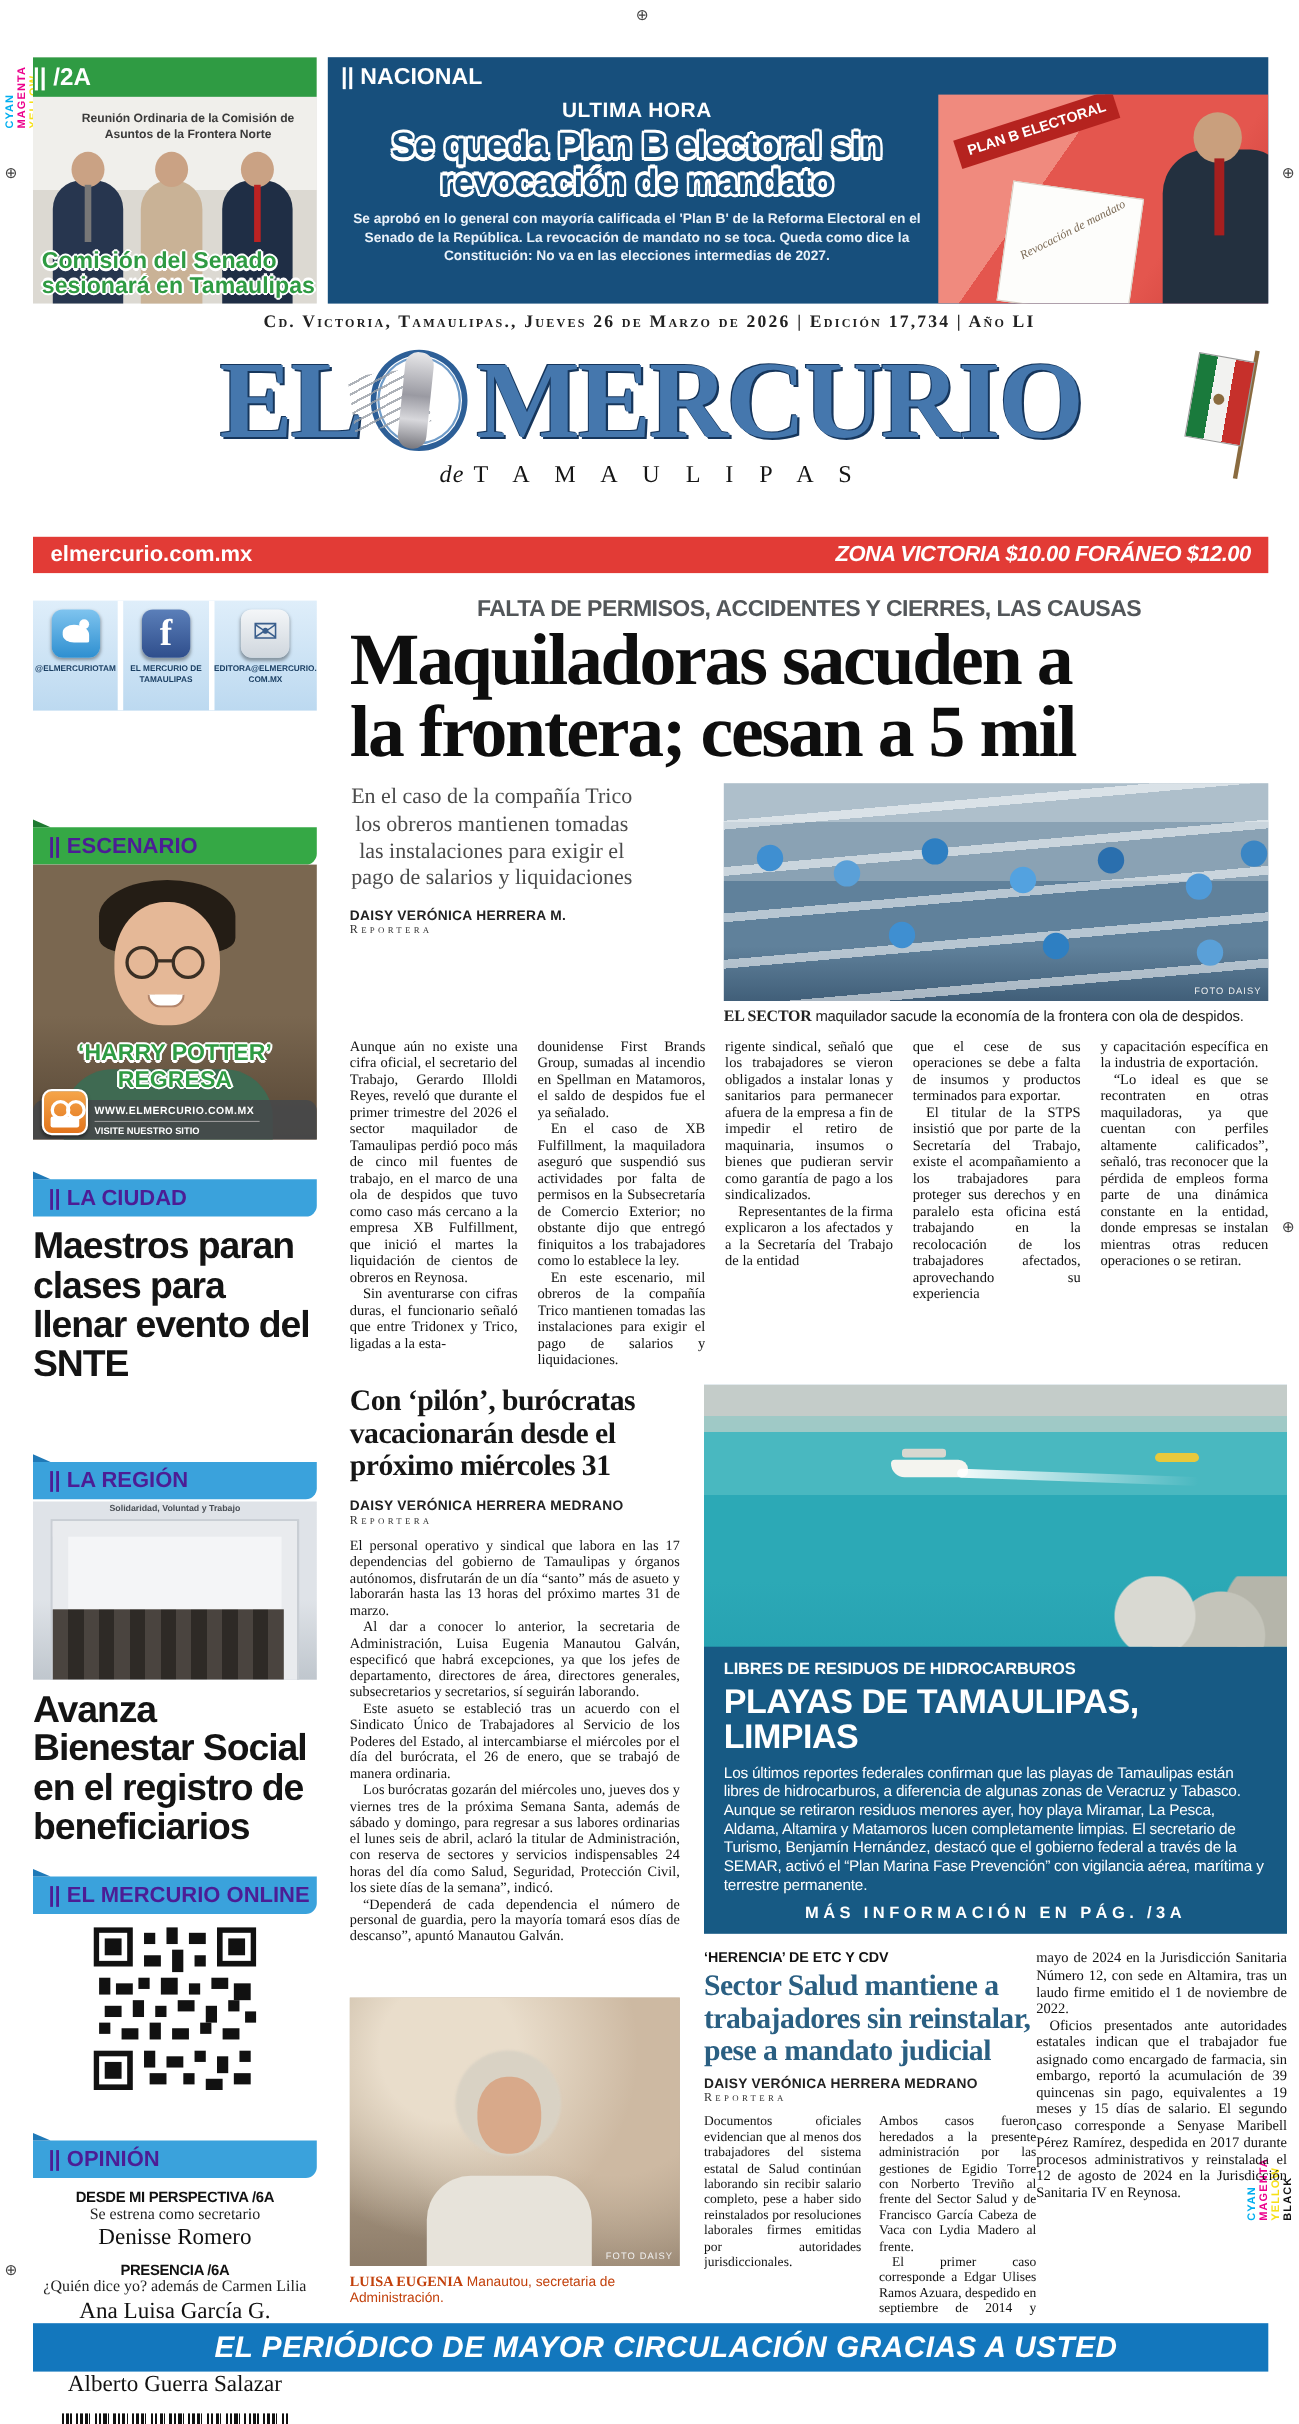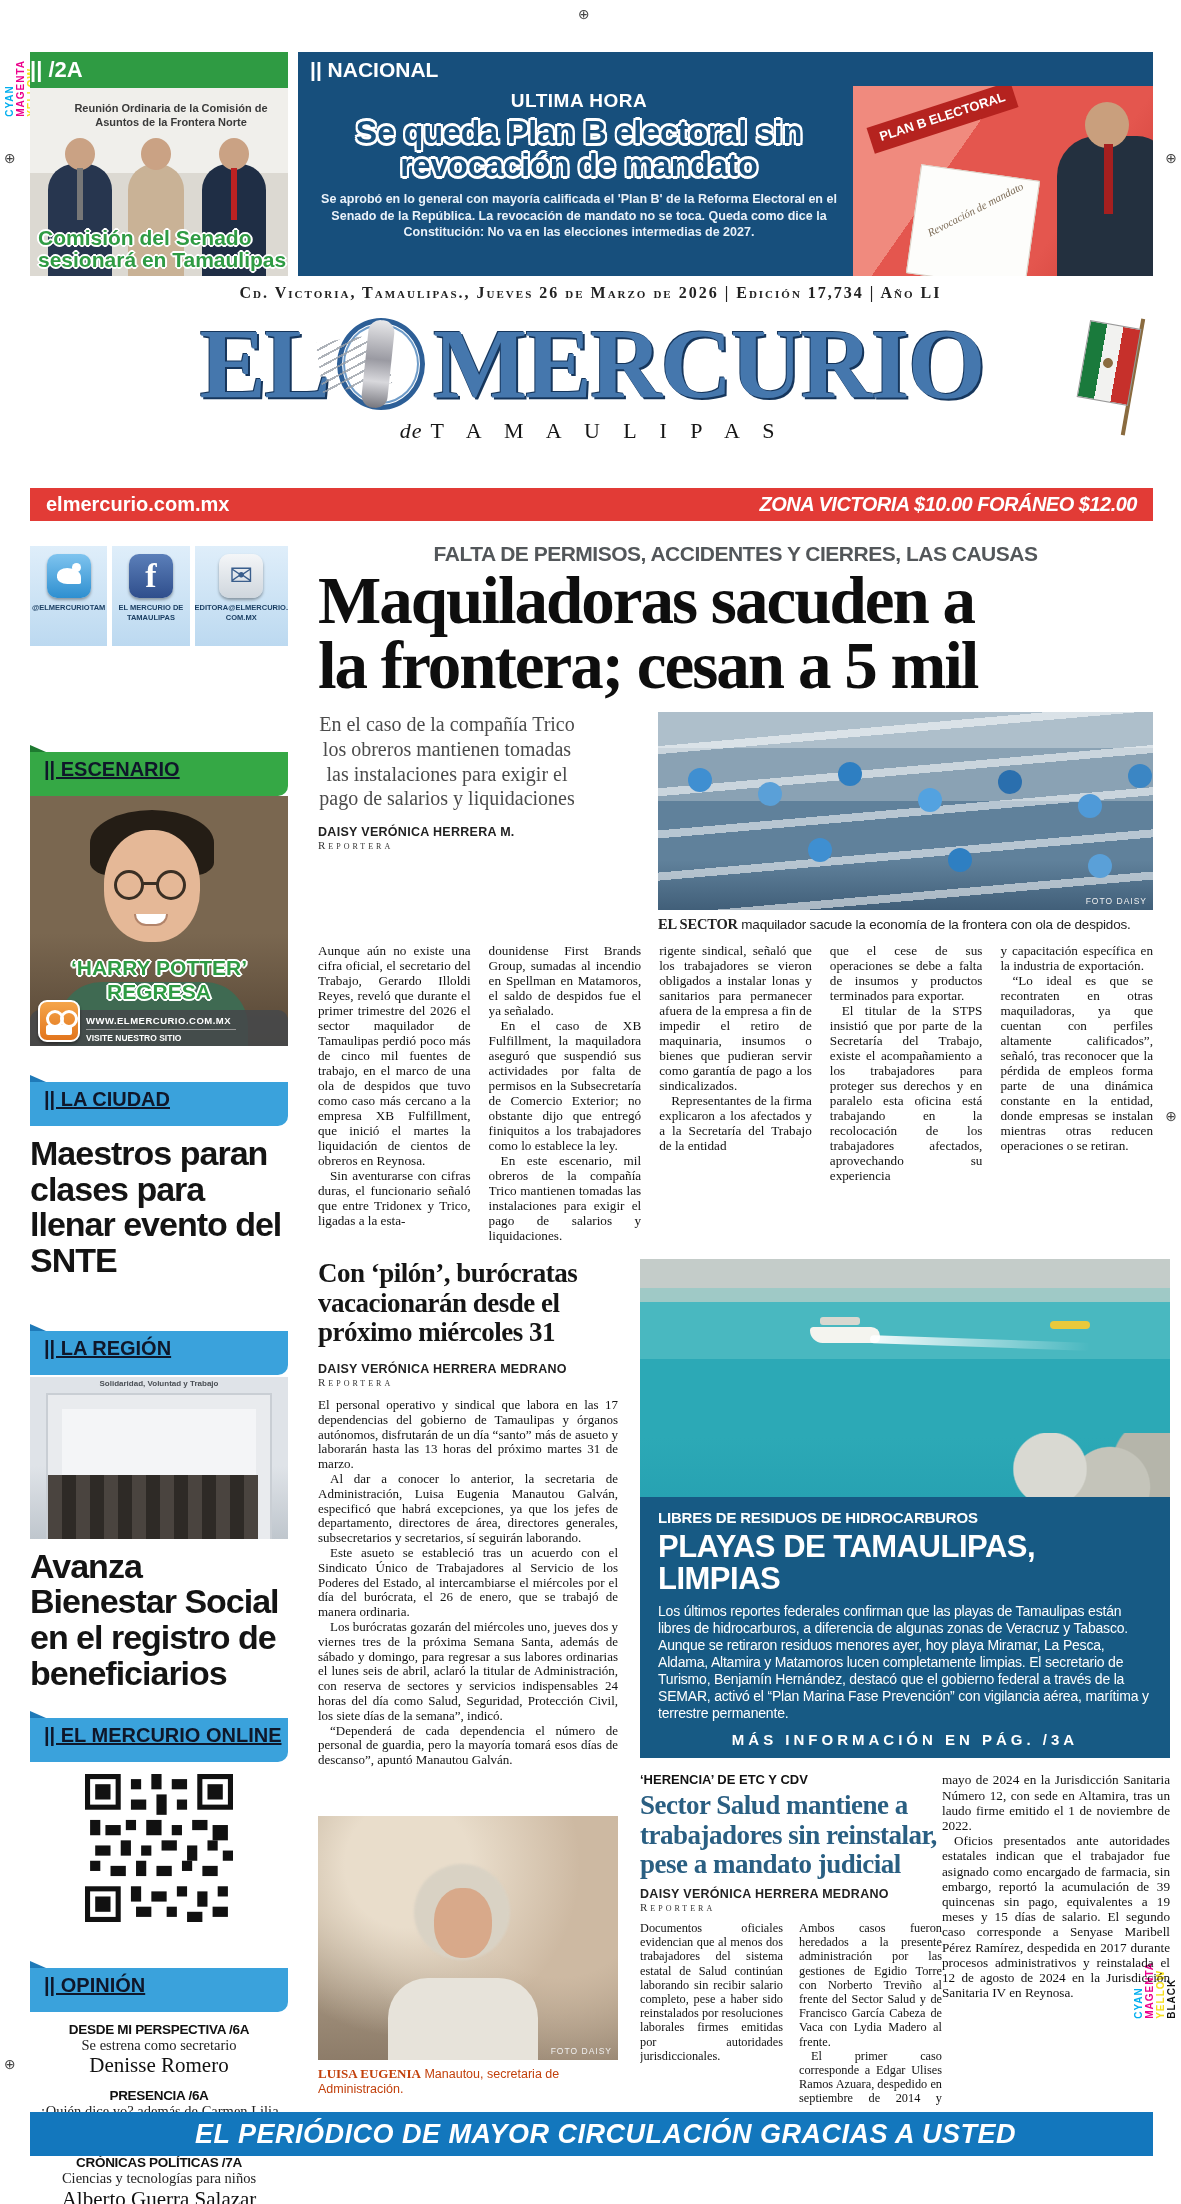--- a/index.html
+++ b/index.html
@@ -68,22 +68,22 @@
   .flag .cloth { position:absolute; top:6px; left:-8px; width:52px; height:78px; transform:rotate(10deg);
                  background:linear-gradient(90deg,#1a7a3c 0 33%,#f2f2f0 33% 66%,#c6302b 66% 100%); border:1px solid #999; }
   .flag .eagle { position:absolute; top:40px; left:12px; width:10px; height:10px; border-radius:50%; background:#8a6b3f; transform:rotate(10deg); }
 
   .price-bar { position:absolute; top:488px; left:30px; right:28px; height:33px; background:#e23b36; color:#fff;
                display:flex; justify-content:space-between; align-items:center; padding:0 16px;
                font:bold 20px "Liberation Sans", sans-serif; }
   .price-right { font-style:italic; letter-spacing:-.5px; }
 
   
-  .sec-banner { position:relative; height:44px; background:#3aa2dc; color:#0f172a; border-radius:0 0 10px 0;
-                font:bold 20px "Liberation Sans", sans-serif; line-height:34px; padding-left:14px;text-decoration:underline; }
+  .sec-banner { position:relative; height:34px; background:#3aa2dc; color:#4c1d95; border-radius:0 0 10px 0;
+                font:bold 20px "Liberation Sans", sans-serif; line-height:34px; padding-left:14px; }
   .sec-banner::before { content:""; position:absolute; top:-7px; left:0; border-left:16px solid #1f7ab8;
                         border-top:7px solid transparent; }
   .sec-banner.green { background:#35a845; }
   .sec-banner.green::before { border-left-color:#1e7a30; }
 
   
   .sidebar { position:absolute; top:546px; left:30px; width:258px; }
   .social { height:100px; background:linear-gradient(180deg,#dfeefa,#bcd9f0); display:flex; position:relative; overflow:hidden; }
   .social-cell { flex:1; position:relative; text-align:center; padding-top:8px; }
   .social-cell + .social-cell { border-left:5px solid #fff; transform:skewX(0); }
@@ -115,21 +115,21 @@
   .sitebar .l1 { font:bold 9.5px "Liberation Sans", sans-serif; padding-top:5px; letter-spacing:.5px; }
   .sitebar .l2 { font:bold 8.5px "Liberation Sans", sans-serif; border-top:1px solid #999; margin-top:3px; padding-top:3px; width:150px; }
   .camicon { position:absolute; left:8px; bottom:4px; width:42px; height:42px; border-radius:9px;
              background:linear-gradient(180deg,#f5a54a,#e2751d); border:2px solid #fff; box-shadow:0 2px 3px rgba(0,0,0,.4); }
   .camicon::before { content:""; position:absolute; top:8px; left:6px; width:12px; height:12px; border:3px solid #fff; border-radius:50%; }
   .camicon::after { content:""; position:absolute; top:8px; left:20px; width:12px; height:12px; border:3px solid #fff; border-radius:50%; }
   .camicon .cbody { position:absolute; bottom:5px; left:6px; width:26px; height:10px; background:#fff; border-radius:2px; }
 
   .side-head2 { font:bold 34px "Liberation Sans", sans-serif; letter-spacing:-1px; line-height:1.05; color:#141414; margin-top:10px; }
   .ciudad { margin-top:36px; }
-  .region { margin-top:52px; }
+  .region { margin-top:70px; }
   .region-photo { position:relative; height:162px; margin-top:2px; background:linear-gradient(180deg,#dfe3e8 0 55%,#bfc6cd 100%); overflow:hidden; }
   .bldg-frame { position:absolute; top:18px; left:18px; right:18px; bottom:0; border:14px solid #e9ebee; border-bottom:none; background:#f4f5f7; box-shadow:0 0 0 2px #c9ced4; }
   .bldg-sign { position:absolute; top:2px; left:0; right:0; text-align:center; font:bold 8px "Liberation Sans", sans-serif; color:#4a4f55; }
   .bldg-gate { position:absolute; bottom:0; left:18px; right:30px; height:64px;
                background:repeating-linear-gradient(90deg,#4a443f 0 14px,#2e2a26 14px 28px); }
   .online { margin-top:26px; }
   .qr { display:block; margin:12px auto 0; width:148px; height:148px; }
   .opinion { margin-top:46px; text-align:center; }
   .op-item { margin-top:10px; }
   .op-col { font:bold 13.5px "Liberation Sans", sans-serif; letter-spacing:-.3px; color:#111; }

